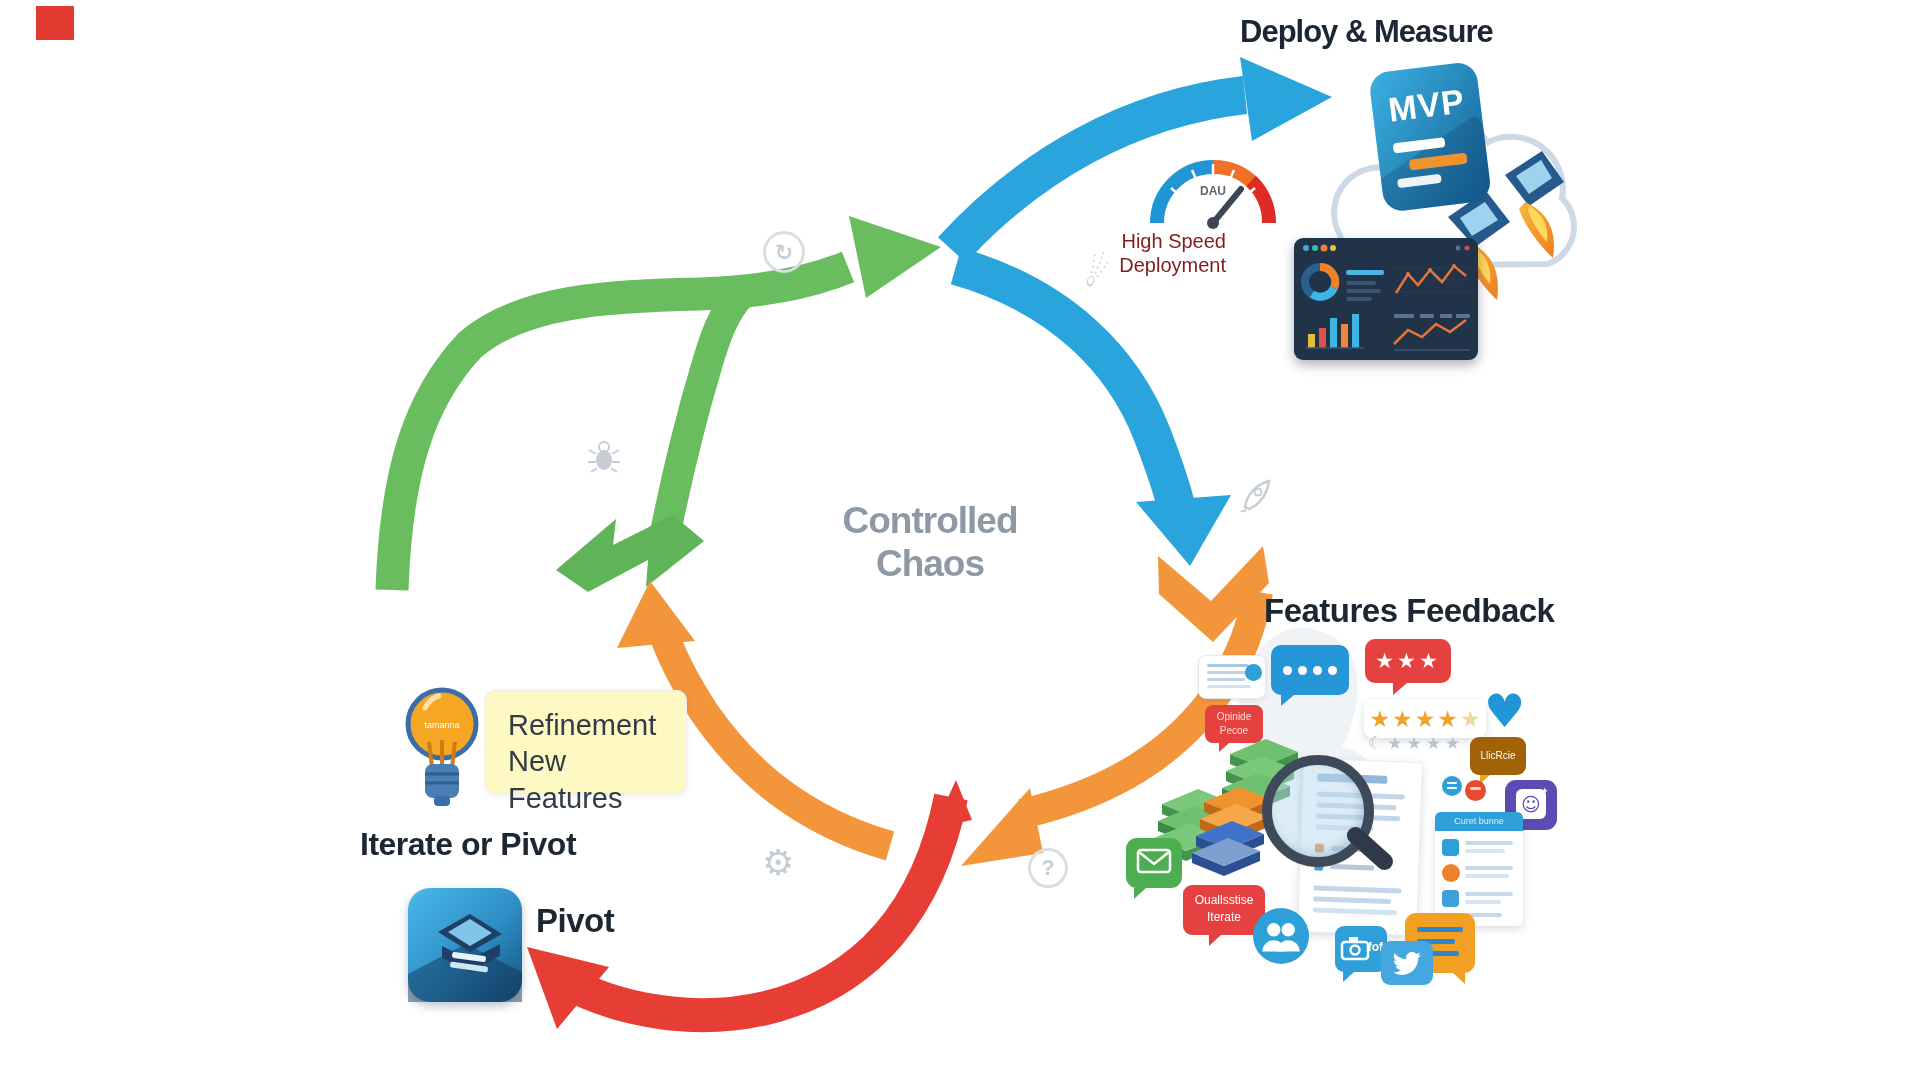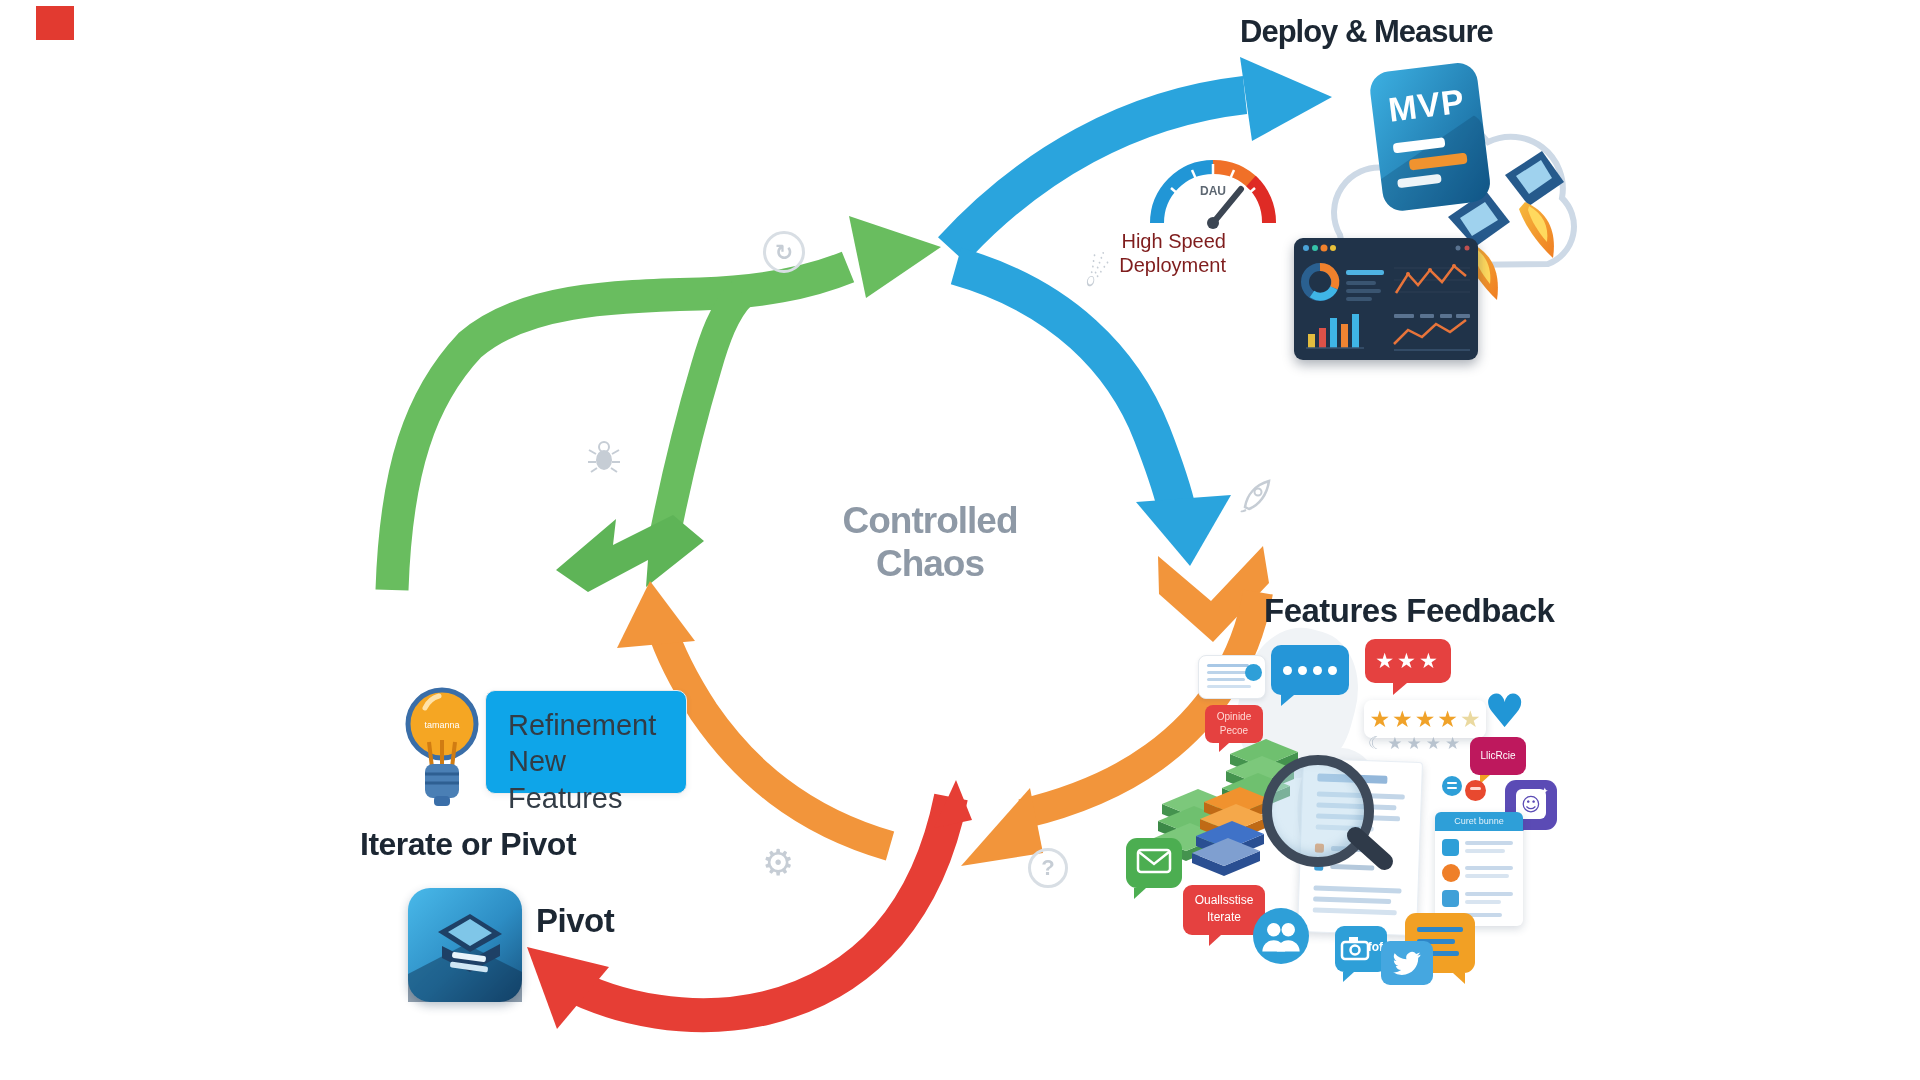--- a/index.html
+++ b/index.html
@@ -156,21 +156,21 @@
         <rect x="100" y="76" width="20" height="4" rx="1" fill="#5a7390"></rect>
           <rect x="126" y="76" width="14" height="4" rx="1" fill="#5a7390"></rect>
         <rect x="146" y="76" width="12" height="4" rx="1" fill="#5a7390"></rect>
           <rect x="162" y="76" width="14" height="4" rx="1" fill="#5a7390"></rect>
         <polyline points="100,106 114,92 128,99 142,86 156,94 172,82" fill="none" stroke="#e8743a" stroke-width="2.5"></polyline>
         <line x1="100" y1="112" x2="176" y2="112" stroke="#3a5571" stroke-width="1.5"></line>
       </g>
     </svg>
   </div>
 
-  <div class="abs" style="left:485px;top:690px;width:200px;height:102px;background:#0ea5e9;border:1px solid #ececec;border-radius:10px;box-shadow:0 2px 6px rgba(60,70,90,.08);z-index:2">
+  <div class="abs" style="left:485px;top:690px;width:200px;height:102px;background:#fef9c3;border:1px solid #ececec;border-radius:10px;box-shadow:0 2px 6px rgba(60,70,90,.08);z-index:2">
     <div style="position:absolute;left:22px;top:16px;font-size:29px;color:#323c46;line-height:1.25">
       <div>Refinement</div>
       <div>New Features</div>
     </div>
   </div>
 
   <svg class="abs" style="left:403px;top:680px;z-index:3" width="78" height="132" viewBox="0 0 78 132">
     <circle cx="39" cy="44" r="34" fill="#f5a623" stroke="#3a6ea8" stroke-width="5"></circle>
     <path d="M30 96 L26 62 M39 98 L39 60 M48 96 L52 62" stroke="#d07c12" stroke-width="4" fill="none"></path>
     <path d="M22 28 A22 22 0 0 1 36 16" stroke="#ffe2a8" stroke-width="5" fill="none" stroke-linecap="round"></path>
@@ -243,21 +243,21 @@
     <div class="tail" style="left:14px;bottom:-9px;border-width:9px 10px 0 0;border-color:#e54140 transparent transparent transparent"></div>
   </div>
 
   <div class="card" style="left:1364px;top:700px;width:122px;height:38px;z-index:2;text-align:center">
     <span class="glyph" style="color:#f0a229;font-size:23px;line-height:38px;letter-spacing:2px">★★★★</span><span class="glyph" style="color:#ead9a0;font-size:23px;line-height:38px">★</span>
   </div>
   <div class="abs glyph" style="left:1368px;top:733px;color:#a5b3c2;font-size:17px;letter-spacing:4px;opacity:.75;z-index:2">☾★★★★</div>
 
   <div class="abs glyph" style="left:1484px;top:684px;color:#2196d6;font-size:46px;z-index:2">♥</div>
 
-  <div class="bub" style="left:1470px;top:737px;width:56px;height:38px;background:#be185d;border-radius:9px;z-index:2;text-align:center;color:#fff;font-size:10px;line-height:38px">
+  <div class="bub" style="left:1470px;top:737px;width:56px;height:38px;background:#a16207;border-radius:9px;z-index:2;text-align:center;color:#fff;font-size:10px;line-height:38px">
     <span>LlicRcie</span>
     <div class="tail" style="left:10px;bottom:-9px;border-width:9px 10px 0 0;border-color:#f2a024 transparent transparent transparent"></div>
   </div>
 
   <div class="abs" style="left:1442px;top:776px;width:20px;height:20px;border-radius:50%;background:#2e9fd8;z-index:2">
     <div class="bar" style="left:5px;top:6px;width:10px;height:2px;background:#fff"></div>
     <div class="bar" style="left:5px;top:11px;width:10px;height:2px;background:#fff"></div>
   </div>
   <div class="abs" style="left:1465px;top:780px;width:21px;height:21px;border-radius:50%;background:#e8492f;z-index:2">
     <div class="bar" style="left:5px;top:7px;width:11px;height:3px;background:#ffd9cf;border-radius:2px"></div>

